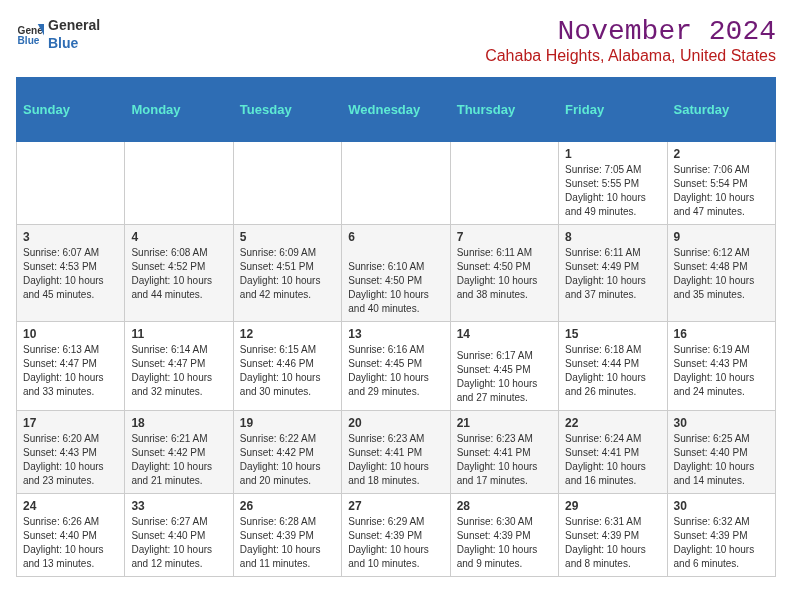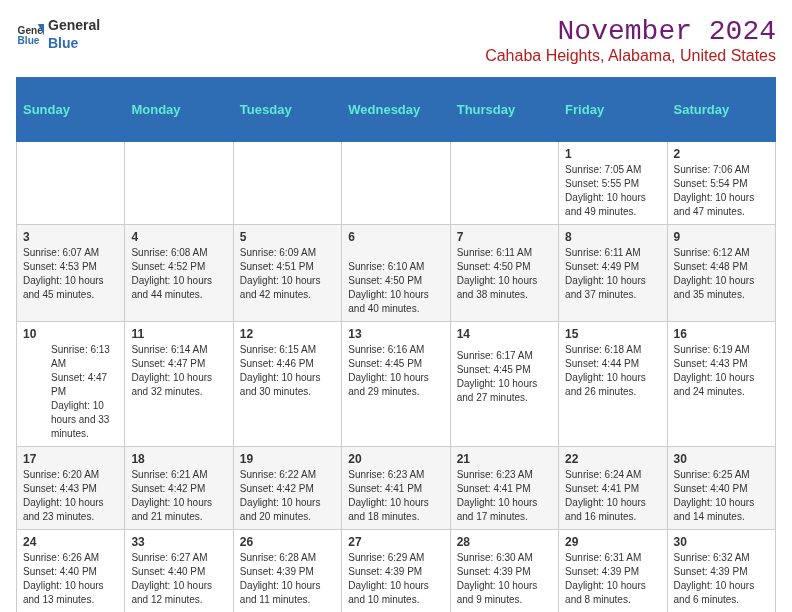--- a/index.html
+++ b/index.html
@@ -179,21 +179,21 @@
         <td>
           <span class="day-number">9</span>
           <div class="day-info" style="white-space: pre-line;">Sunrise: 6:12 AM
 Sunset: 4:48 PM
 Daylight: 10 hours and 35 minutes.</div>
         </td>
       </tr>
       <tr>
         <td>
           <span class="day-number">10</span>
-          <div class="day-info" style="white-space: pre-line; margin-left: 28px;">Sunrise: 6:13 AM
+          <div class="day-info" style="white-space: pre-line;">Sunrise: 6:13 AM
 Sunset: 4:47 PM
 Daylight: 10 hours and 33 minutes.</div>
         </td>
         <td>
           <span class="day-number">11</span>
           <div class="day-info" style="white-space: pre-line;">Sunrise: 6:14 AM
 Sunset: 4:47 PM
 Daylight: 10 hours and 32 minutes.</div>
         </td>
         <td>

